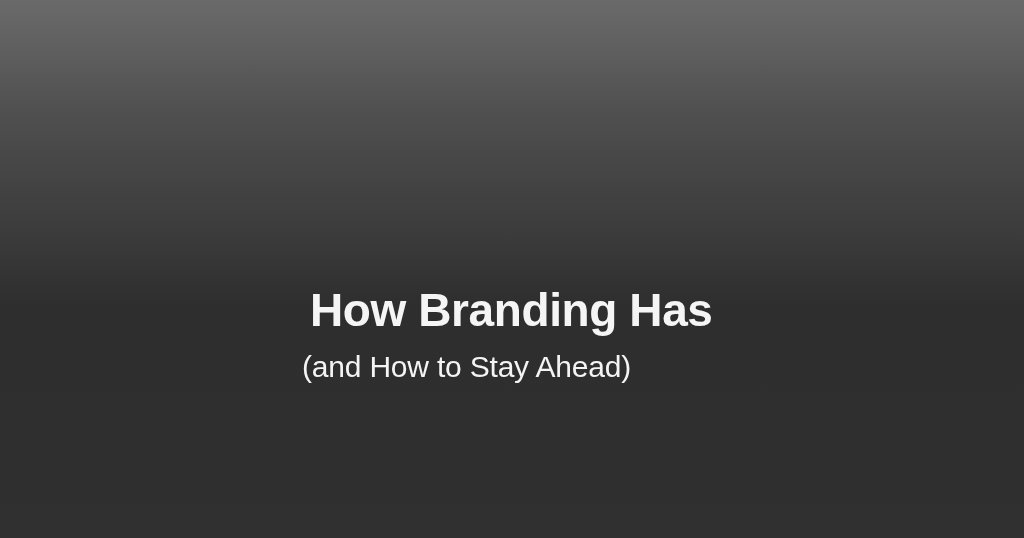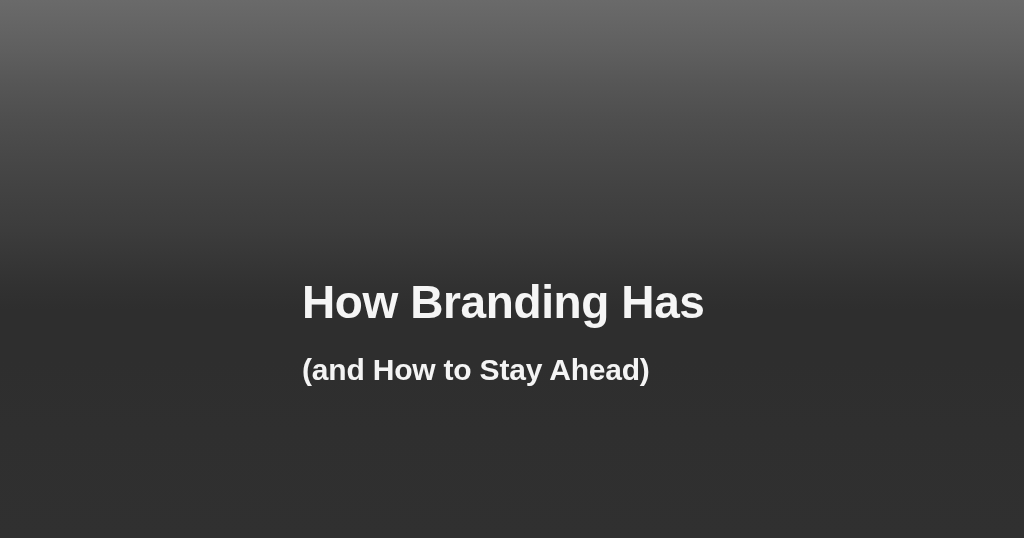--- a/index.html
+++ b/index.html
@@ -49,35 +49,35 @@
     font-size: 46px;
     font-weight: bold;
     line-height: 48px;
     letter-spacing: -0.4px;
     white-space: nowrap;
   }
 
   #subtitle {
     color: #f4f4f4;
     font-size: 30px;
-    font-weight: bold;
+    font-weight: normal;
     line-height: 34px;
     letter-spacing: -0.2px;
-    margin-top: 27px;
+    margin-top: 16px;
     white-space: nowrap;
   }
 </style>
 </head>
 <body>
 
 <div id="banner">
 
   <div id="headline-block">
 
-    <h1 style="margin:0; padding:0; font-weight:bold;">
+    <h1 style="margin:8px; padding:0; font-weight:bold;">
       <div class="title-line">How Branding Has</div>
     </h1>
 
     <div id="subtitle">(and How to Stay Ahead)</div>
 
   </div>
 
 </div>
 
 </body></html>

